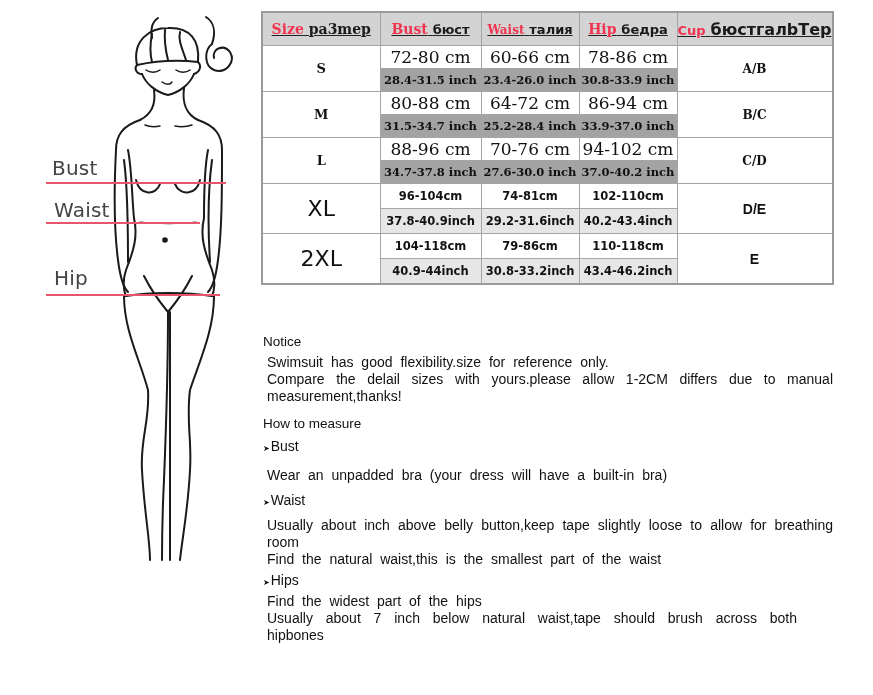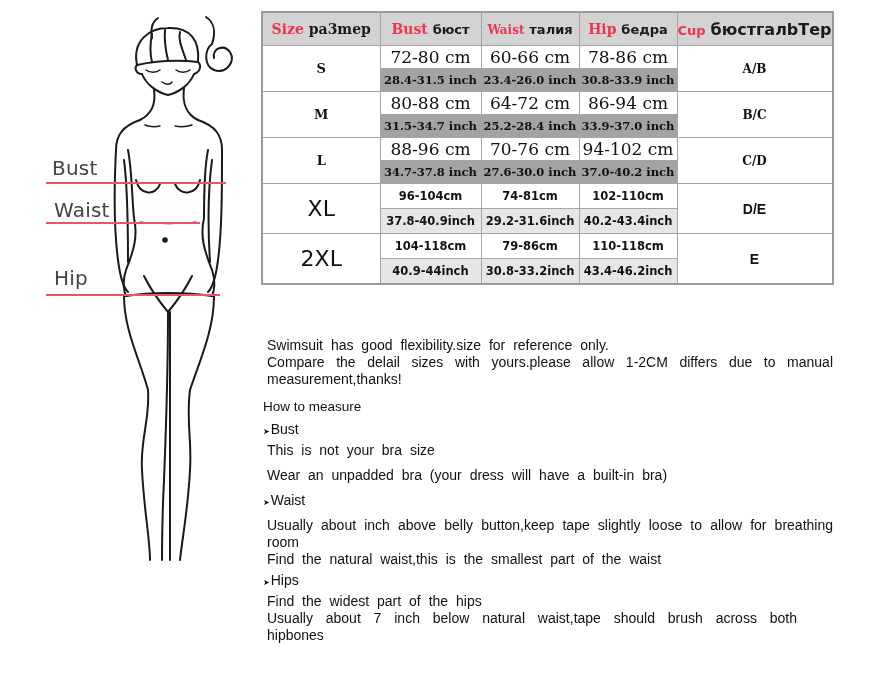--- a/index.html
+++ b/index.html
@@ -7,21 +7,21 @@
 
     
     .figure { position: absolute; left: 0; top: 0; width: 255px; height: 695px; }
     .figure svg { position: absolute; left: 0; top: 0; }
     .measure-label { position: absolute; font-family: "DejaVu Sans", sans-serif; font-size: 20px; color: #444; letter-spacing: 0.2px; }
     .measure-line { position: absolute; height: 2px; background: #e8536d; }
 
     
     .size-table { position: absolute; left: 261px; top: 11px; border-collapse: collapse; border: 2px solid #9a9a9a; }
     .size-table th, .size-table td { border: 1px solid #a5a5a5; padding: 0; text-align: center; vertical-align: middle; }
-    .size-table th { background: #d3d3d3; height: 32px; font-family: "DejaVu Serif", serif; font-size: 14px; font-weight: bold; color: #222; white-space: nowrap; }
+    .size-table th { background: #d3d3d3; height: 32px; font-family: "DejaVu Serif", serif; font-size: 14px; font-weight: bold; color: #222; white-space: nowrap; text-decoration: underline; }
     .size-table th .en { color: #f0344f; }
     .size-table th .ru { color: #1a1a1a; font-family: "DejaVu Sans", sans-serif; font-weight: bold; font-size: 13px; }
     .size-table th.c0 .ru { font-family: "DejaVu Serif", serif; font-size: 14px; }
     .col-size { width: 118px; }
     .col-bust { width: 101px; }
     .col-waist { width: 98px; }
     .col-hip { width: 98px; }
     .col-cup { width: 132px; }
     .size-cell { font-family: "DejaVu Serif", serif; font-weight: bold; font-size: 13px; }
     .size-cell.big { font-family: "DejaVu Sans", sans-serif; font-weight: normal; font-size: 22px; }
@@ -186,33 +186,33 @@
     </tr>
     <tr>
       <td class="inch sans">40.9-44inch</td>
       <td class="inch sans">30.8-33.2inch</td>
       <td class="inch sans">43.4-46.2inch</td>
     </tr>
   </tbody>
 </table>
 
 <div class="notes">
+  <p class="heading">Notice</p>
   <div class="gap4"></div>
   <p class="para">Swimsuit has good flexibility.size for reference only.</p>
   <p class="para">Compare the delail sizes with yours.please allow 1-2CM differs due to manual measurement,thanks!</p>
   <div class="gap10"></div>
   <p class="heading">How to measure</p>
   <div class="gap6"></div>
 
   <div class="sub">
     <span class="arrow">➤</span>
     <span>Bust</span>
   </div>
   <div class="gap4"></div>
-  <p class="para">This is not your bra size</p>
   <div class="gap8"></div>
   <p class="para">Wear an unpadded bra (your dress will have a built-in bra)</p>
   <div class="gap8"></div>
 
   <div class="sub">
     <span class="arrow">➤</span>
     <span>Waist</span>
   </div>
   <div class="gap8"></div>
   <p class="para">Usually about inch above belly button,keep tape slightly loose to allow for breathing room</p>

